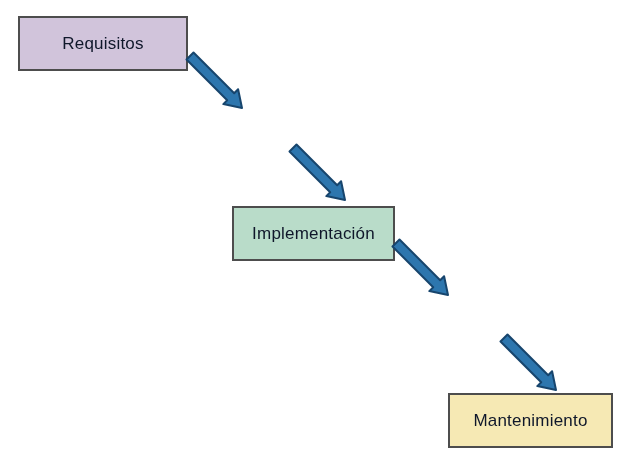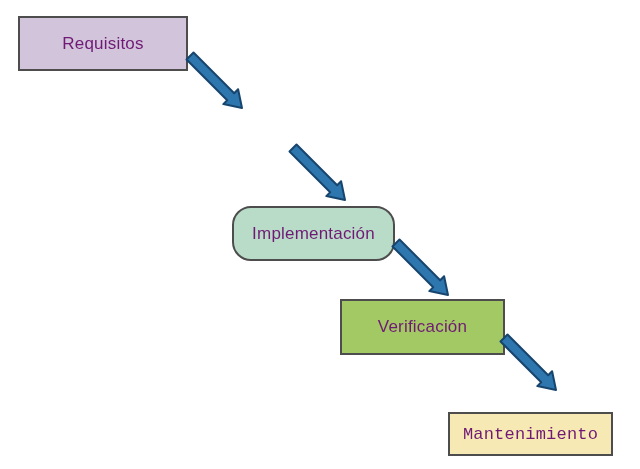--- a/index.html
+++ b/index.html
@@ -16,30 +16,30 @@
     font-family: "Liberation Sans", sans-serif;
   }
   .stage-box {
     position: absolute;
     box-sizing: border-box;
     border: 2px solid #4d4d4d;
     display: flex;
     align-items: center;
     justify-content: center;
     font-size: 17px;
-    color: #701a75;
+    color: #0f172a;
     letter-spacing: 0.2px;
     white-space: nowrap;
   }
   
   .pos-1 { left: 18px;  top: 16px;  width: 170px; height: 55px; }
   .pos-2 { left: 126px; top: 110px; width: 164px; height: 56px; }
-  .pos-3 { left: 232px; top: 206px; width: 163px; height: 55px; border-radius: 19px; }
+  .pos-3 { left: 232px; top: 206px; width: 163px; height: 55px; }
   .pos-4 { left: 340px; top: 299px; width: 165px; height: 56px; }
-  .pos-5 { left: 448px; top: 412px; width: 165px; height: 44px; font-family: Liberation Mono, monospace; }
+  .pos-5 { left: 448px; top: 393px; width: 165px; height: 55px; }
 
   .flow-arrow {
     position: absolute;
     width: 62px;
     height: 62px;
   }
   .arr-1 { left: 185px; top: 51px;  }
   .arr-2 { left: 288px; top: 143px; }
   .arr-3 { left: 391px; top: 238px; }
   .arr-4 { left: 499px; top: 333px; }
@@ -63,23 +63,20 @@
   </svg>
 
   <div class="stage-box pos-3" style="background-color: rgb(185, 220, 201);">
     <span>Implementación</span>
   </div>
 
   <svg class="flow-arrow arr-3" viewBox="0 0 62 62">
     <polygon points="1.5,8.5 42.2,49.2 38.3,53.1 57,57 53.1,38.3 49.2,42.2 8.5,1.5" stroke-width="2" stroke-linejoin="round" fill="#2d76ae" stroke="#17456d"></polygon>
   </svg>
 
-  <div class="stage-box pos-4" style="background-color: rgb(163, 201, 100);">
-    <span>Verificación</span>
-  </div>
 
   <svg class="flow-arrow arr-4" viewBox="0 0 62 62">
     <polygon points="1.5,8.5 42.2,49.2 38.3,53.1 57,57 53.1,38.3 49.2,42.2 8.5,1.5" stroke-width="2" stroke-linejoin="round" fill="#2d76ae" stroke="#17456d"></polygon>
   </svg>
 
   <div class="stage-box pos-5" style="background-color: rgb(246, 233, 180);">
     <span>Mantenimiento</span>
   </div>
 
 </div>

